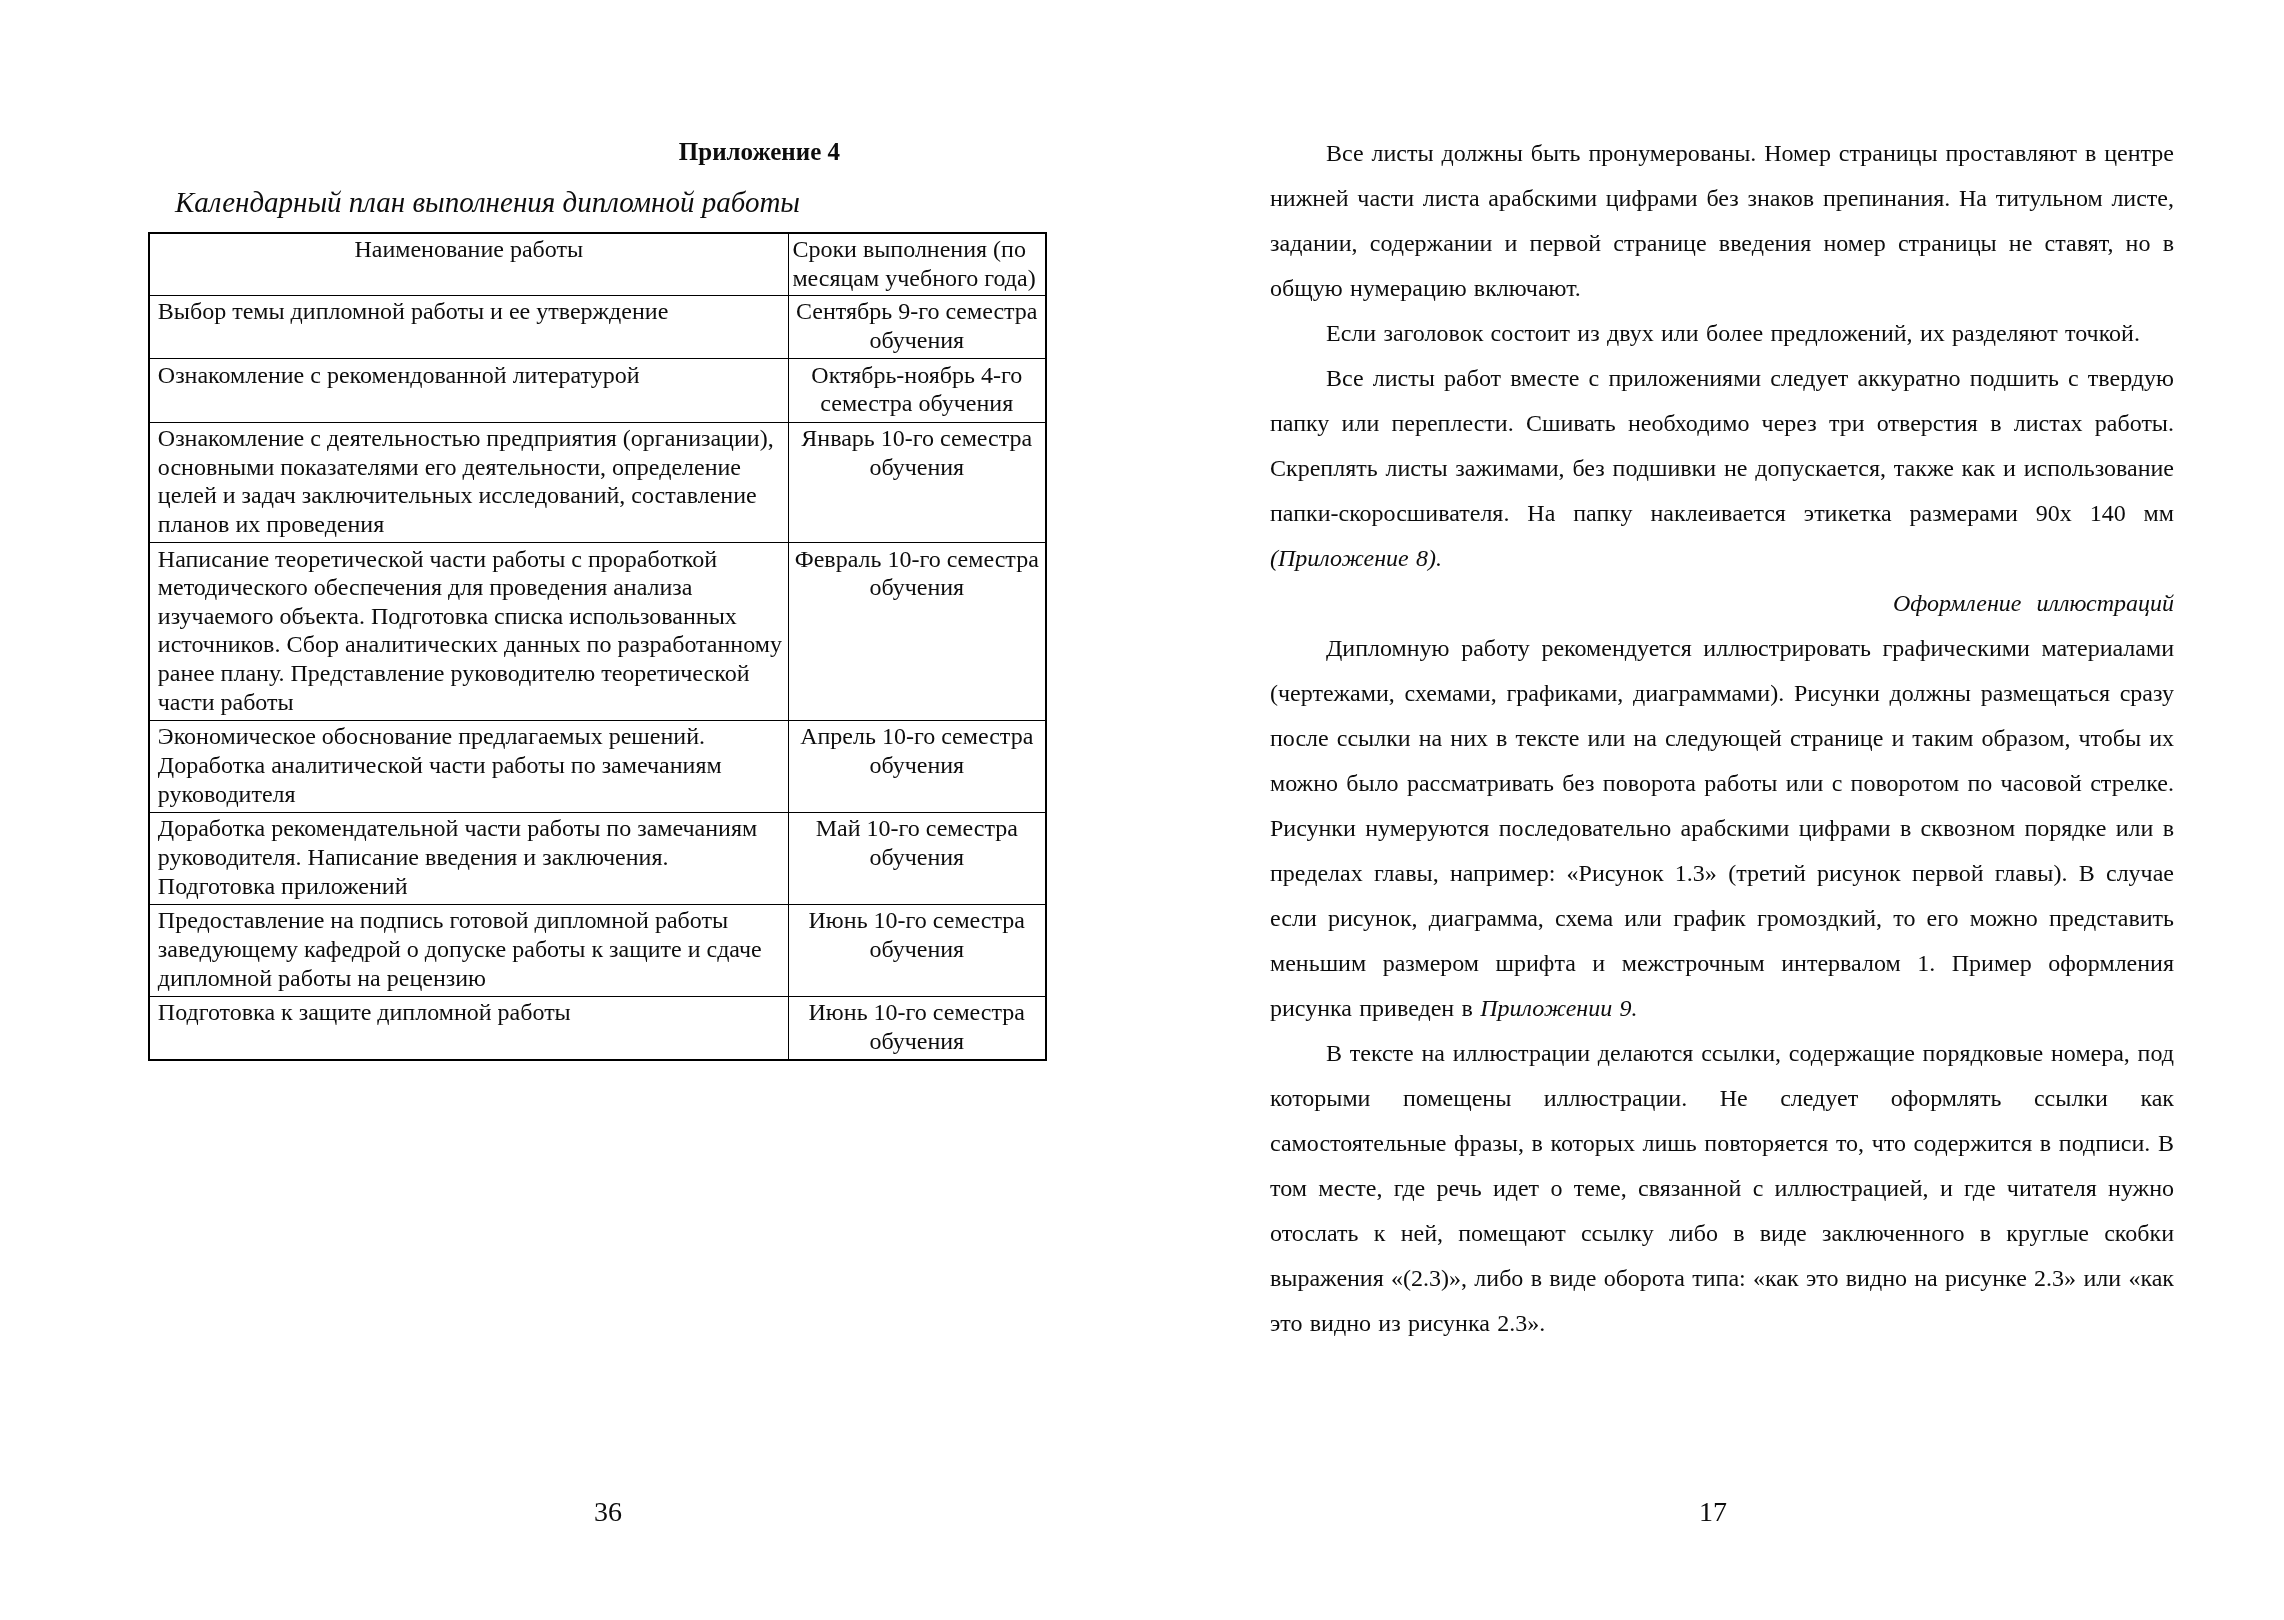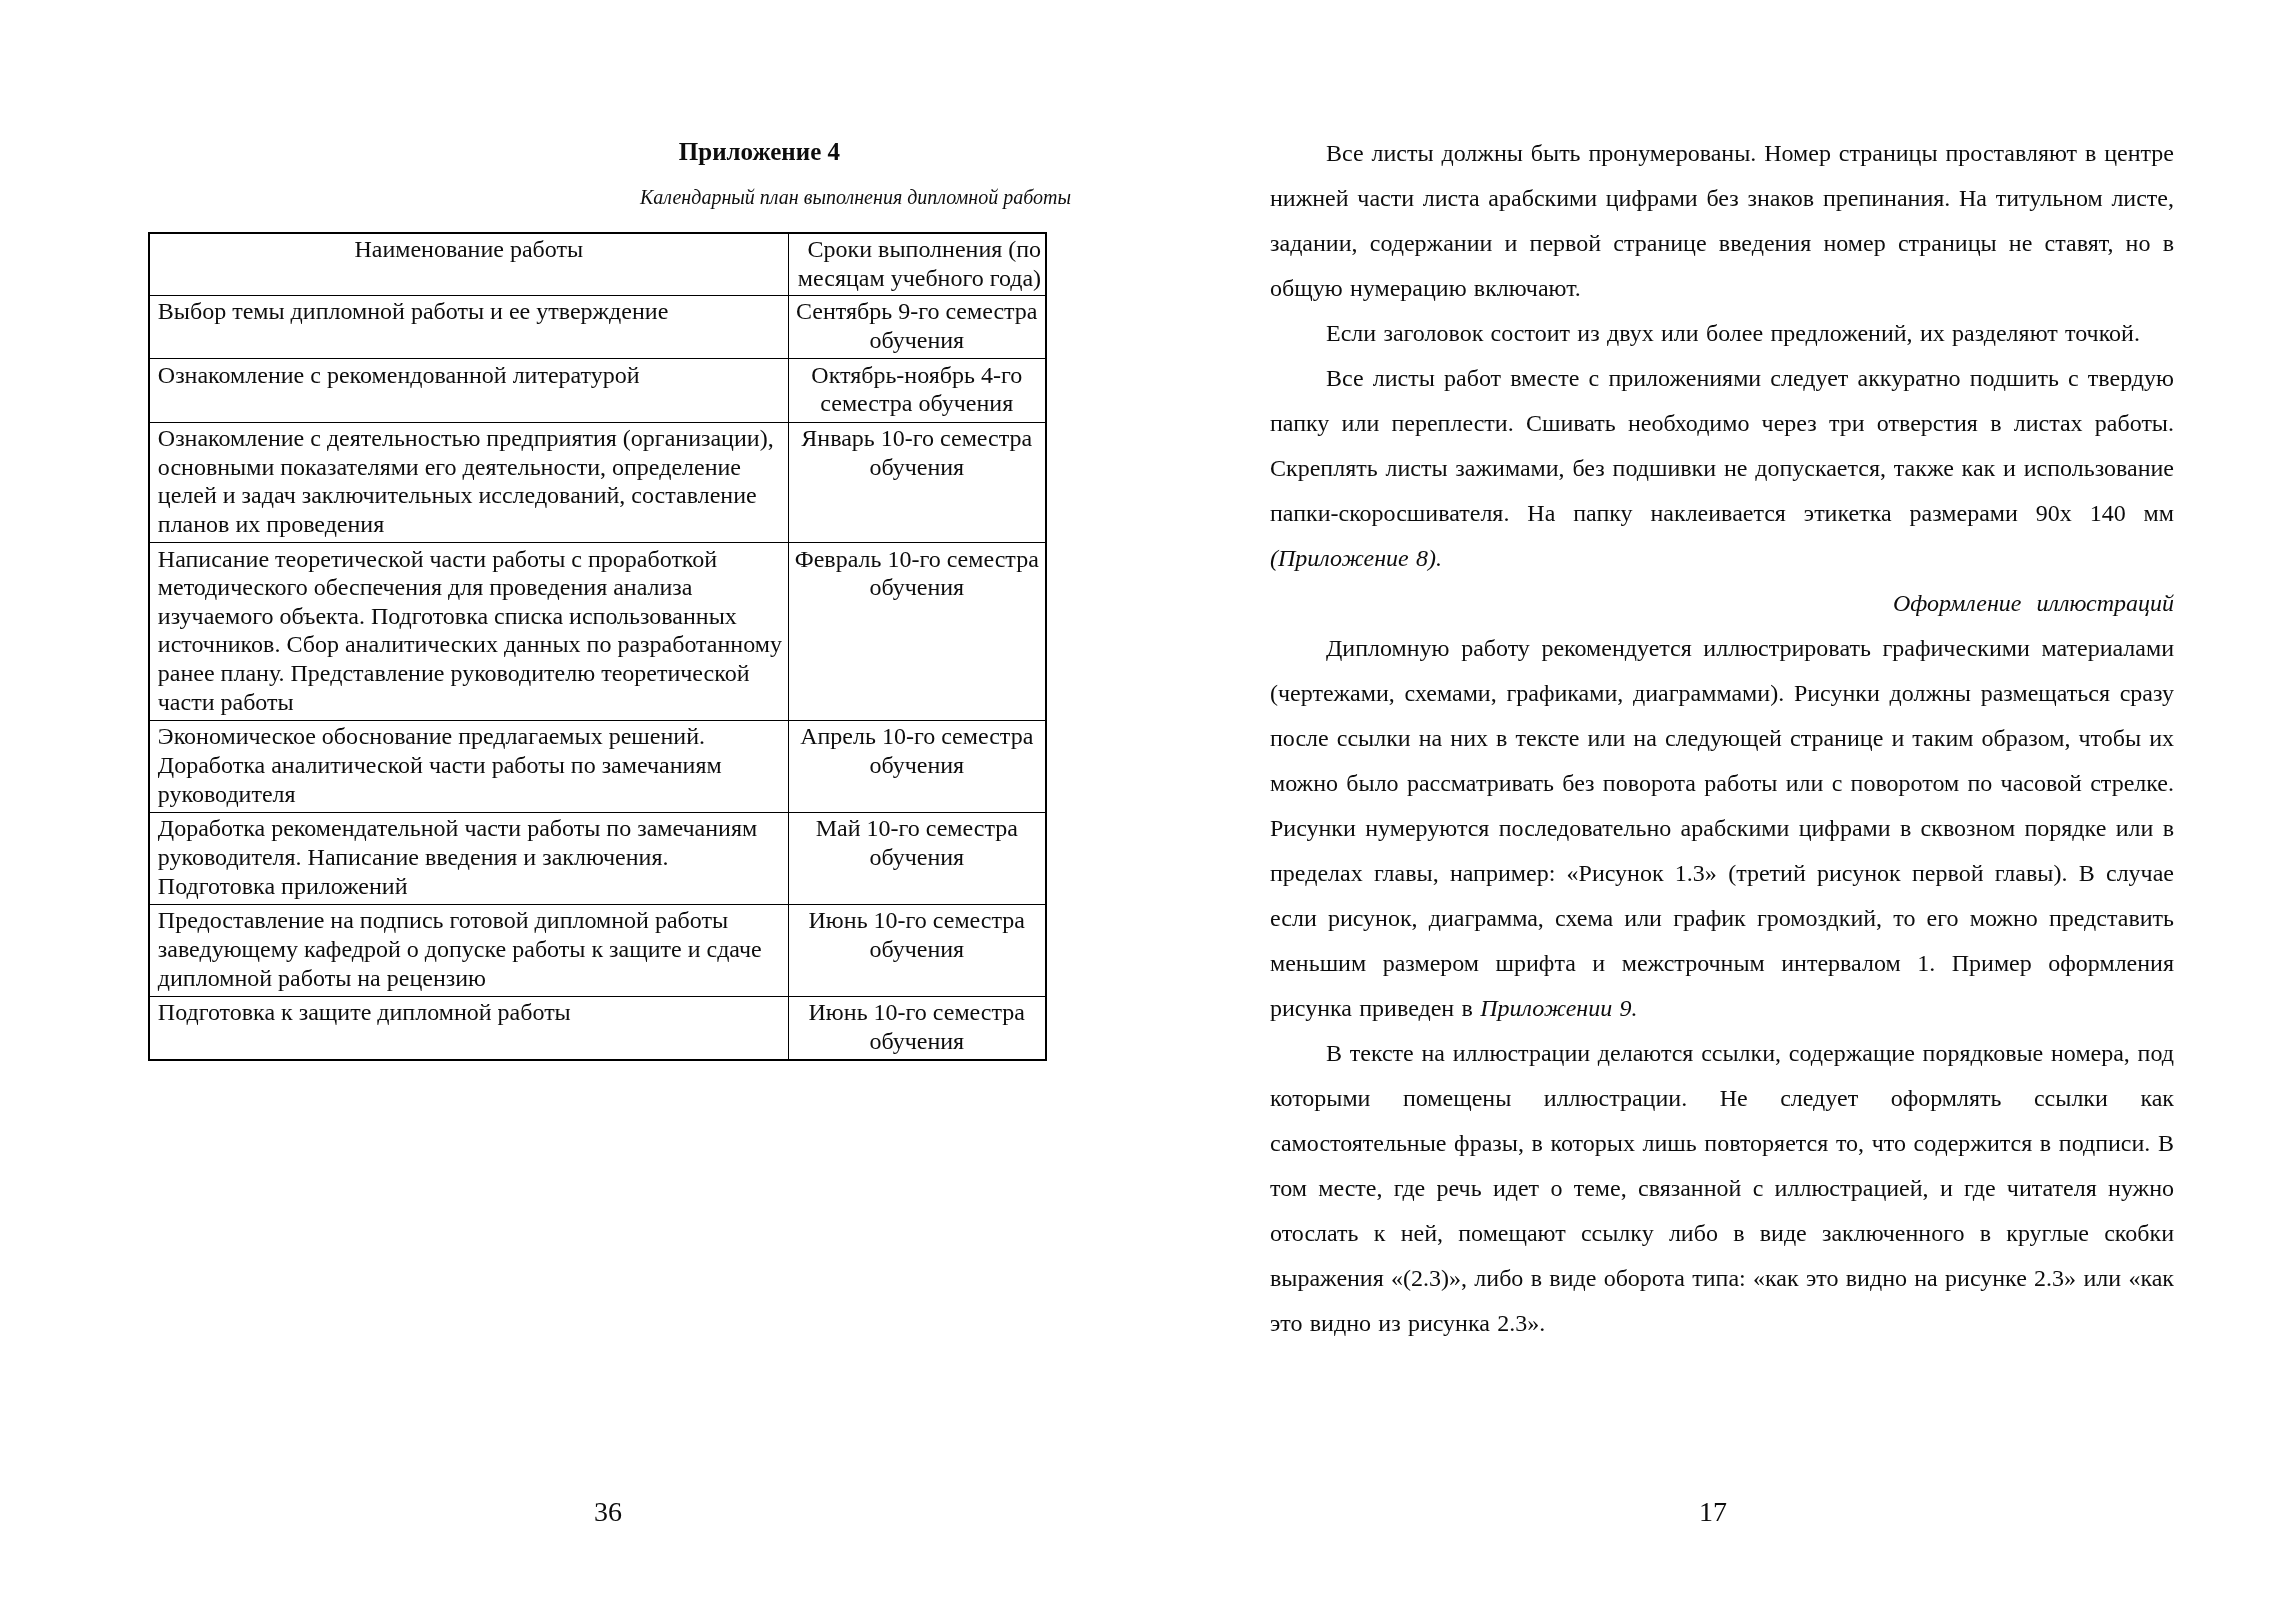--- a/index.html
+++ b/index.html
@@ -20,23 +20,23 @@
     right: 1216px;
     font-size: 25px;
     font-weight: bold;
     white-space: nowrap;
   }
   .doc-title {
     position: absolute;
     top: 178px;
     left: 175px;
     width: 896px;
-    text-align: right;
+    text-align: left;
     font-style: italic;
-    font-size: 20px;
+    font-size: 29px;
     white-space: nowrap;
   }
   table.schedule {
     position: absolute;
     left: 148px;
     top: 224px;
     width: 896px;
     border-collapse: collapse;
     table-layout: fixed;
     border: 2.6px solid #000;
@@ -44,21 +44,21 @@
     line-height: 28.6px;
   }
   table.schedule col.c-task { width: 639px; }
   table.schedule col.c-term { width: 258px; }
   table.schedule th, table.schedule td {
     border: 1.9px solid #000;
     vertical-align: top;
     font-weight: normal;
   }
   th.h-task { text-align: center; padding: 1.3px 5.2px 2.6px 5.2px; }
-  th.h-term { text-align: right; padding: 1.3px 3.9px 2.6px 3.9px; }
+  th.h-term { text-align: left; padding: 1.3px 3.9px 2.6px 3.9px; }
   td.task   { text-align: left;   padding: 1.3px 5.2px 3.9px 7.8px; }
   td.term   { text-align: center; padding: 1.3px 3.9px 3.9px 3.9px; }
 
   .page-number {
     position: absolute;
     font-size: 28px;
   }
   .page-number.left  { left: 594px;  top: 1488px; }
   .page-number.right { left: 1699px; top: 1488px; }
 

